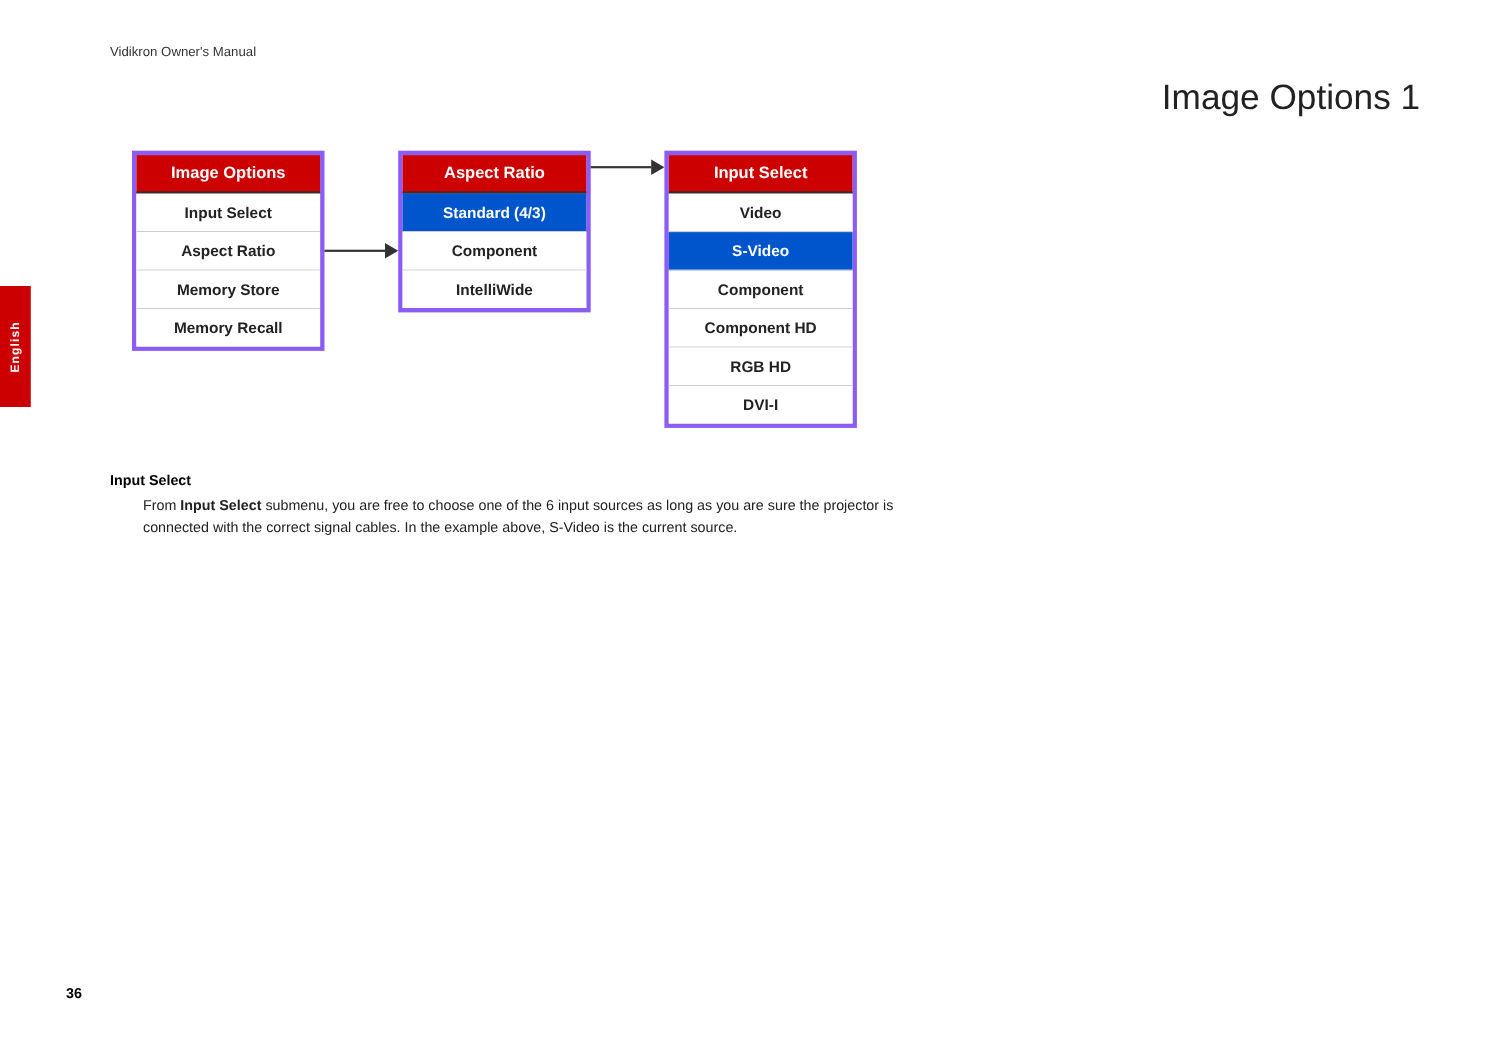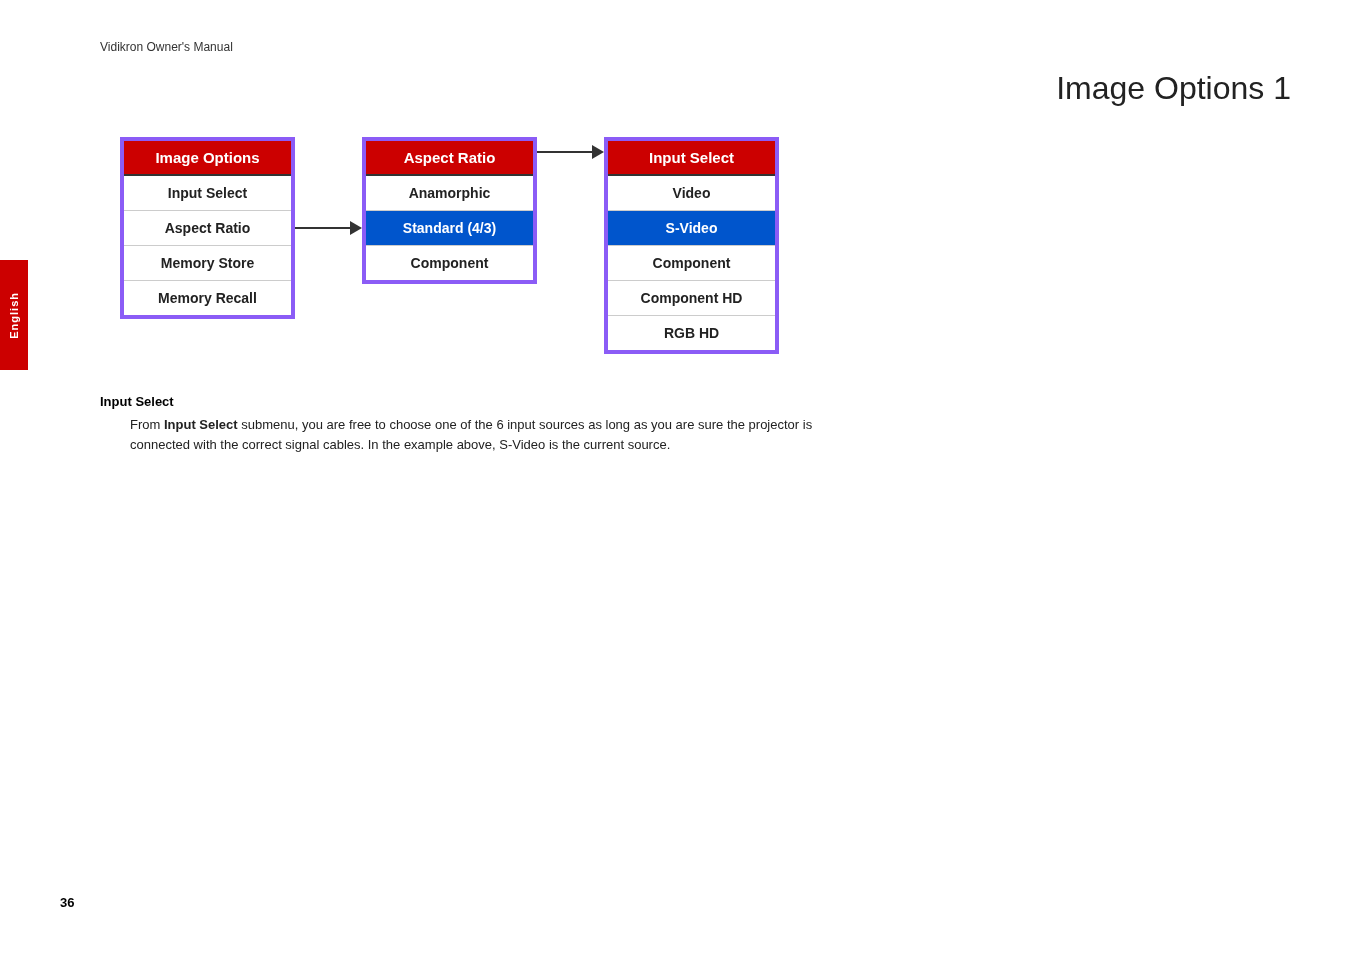--- a/index.html
+++ b/index.html
@@ -164,41 +164,42 @@
 
       <div style="height: 84px;"></div>
       <div class="h-arrow-wrapper">
         <div class="h-line" style="width:55px;"></div>
         <div class="h-arrowhead"></div>
       </div>
     </div>
 
     <div class="menu-box">
       <div class="menu-header">Aspect Ratio</div>
-      <div class="menu-item">Anamorphic</div>
       <div class="menu-item selected">Standard (4/3)</div>
       <div class="menu-item">Component</div>
+      <div class="menu-item">IntelliWide</div>
     </div>
 
     <div style="display:flex; flex-direction:column; flex-shrink:0;">
 
       <div style="height: 8px;"></div>
       <div class="h-arrow-wrapper">
         <div class="h-line" style="width:55px;"></div>
         <div class="h-arrowhead"></div>
       </div>
     </div>
 
     <div class="menu-box">
       <div class="menu-header">Input Select</div>
       <div class="menu-item">Video</div>
       <div class="menu-item selected">S-Video</div>
       <div class="menu-item">Component</div>
       <div class="menu-item">Component HD</div>
       <div class="menu-item">RGB HD</div>
+      <div class="menu-item">DVI-I</div>
     </div>
 
   </div>
 
   <div class="description-section">
     <div class="description-title">Input Select</div>
     <div class="description-text">
       From <strong>Input Select</strong> <span>submenu, you are free to choose one of the 6 input sources as long as you are sure the projector is connected with the correct signal cables. In the example above, S-Video is the current source.</span>
     </div>
   </div>

